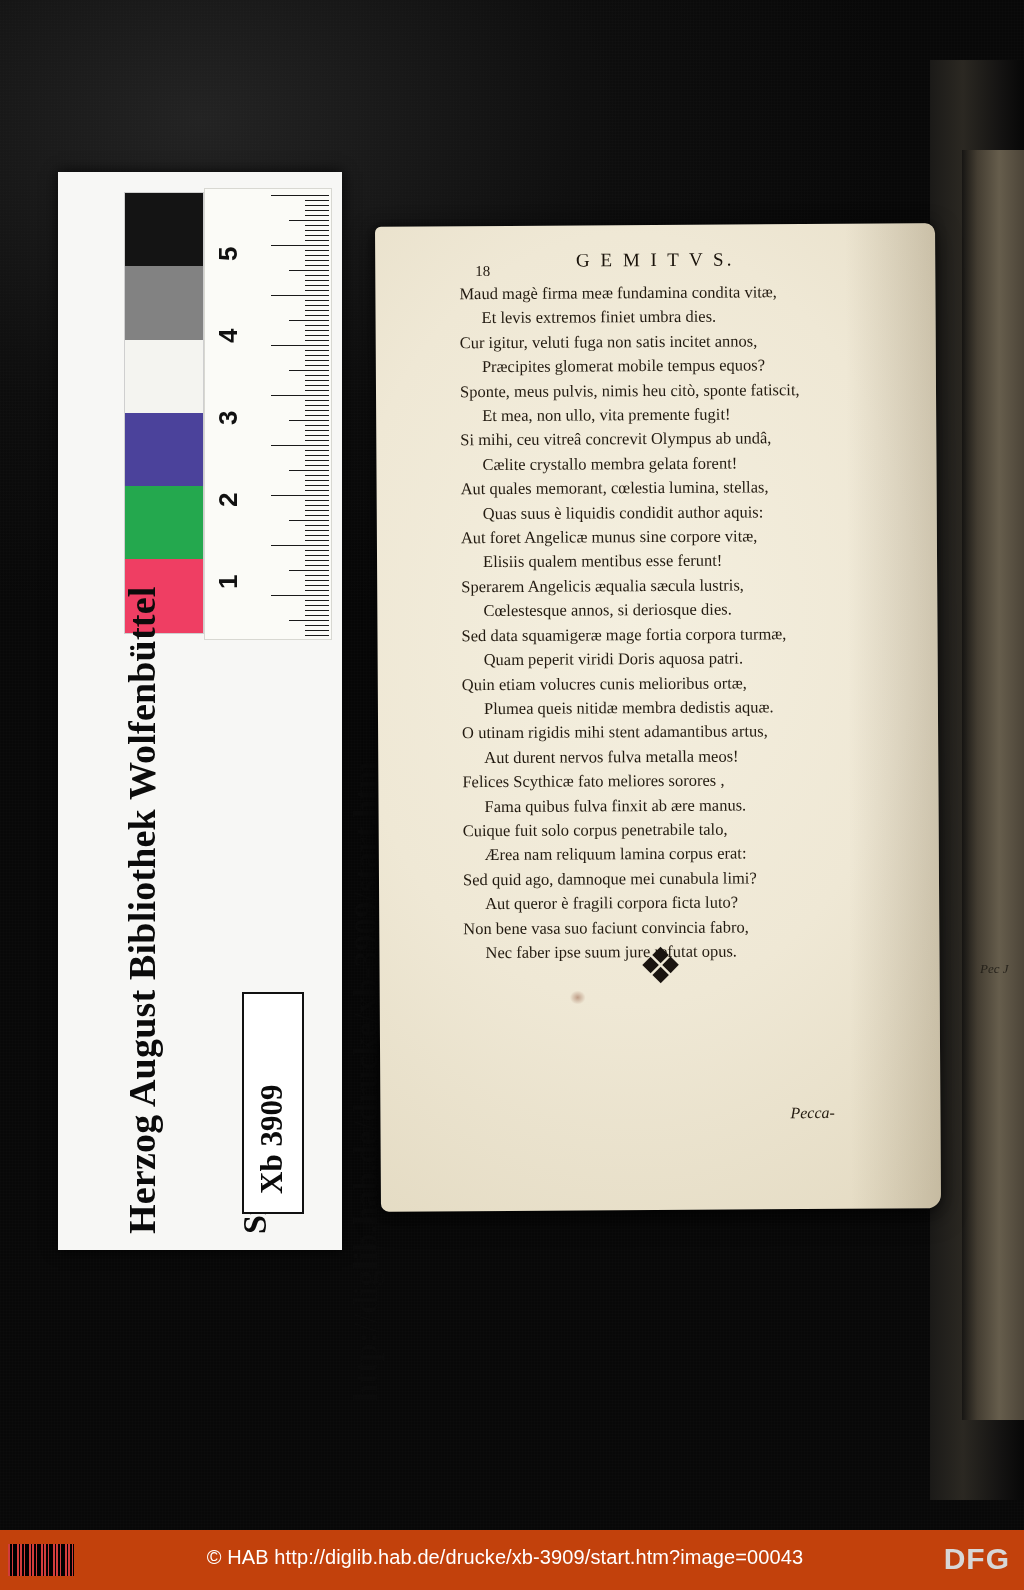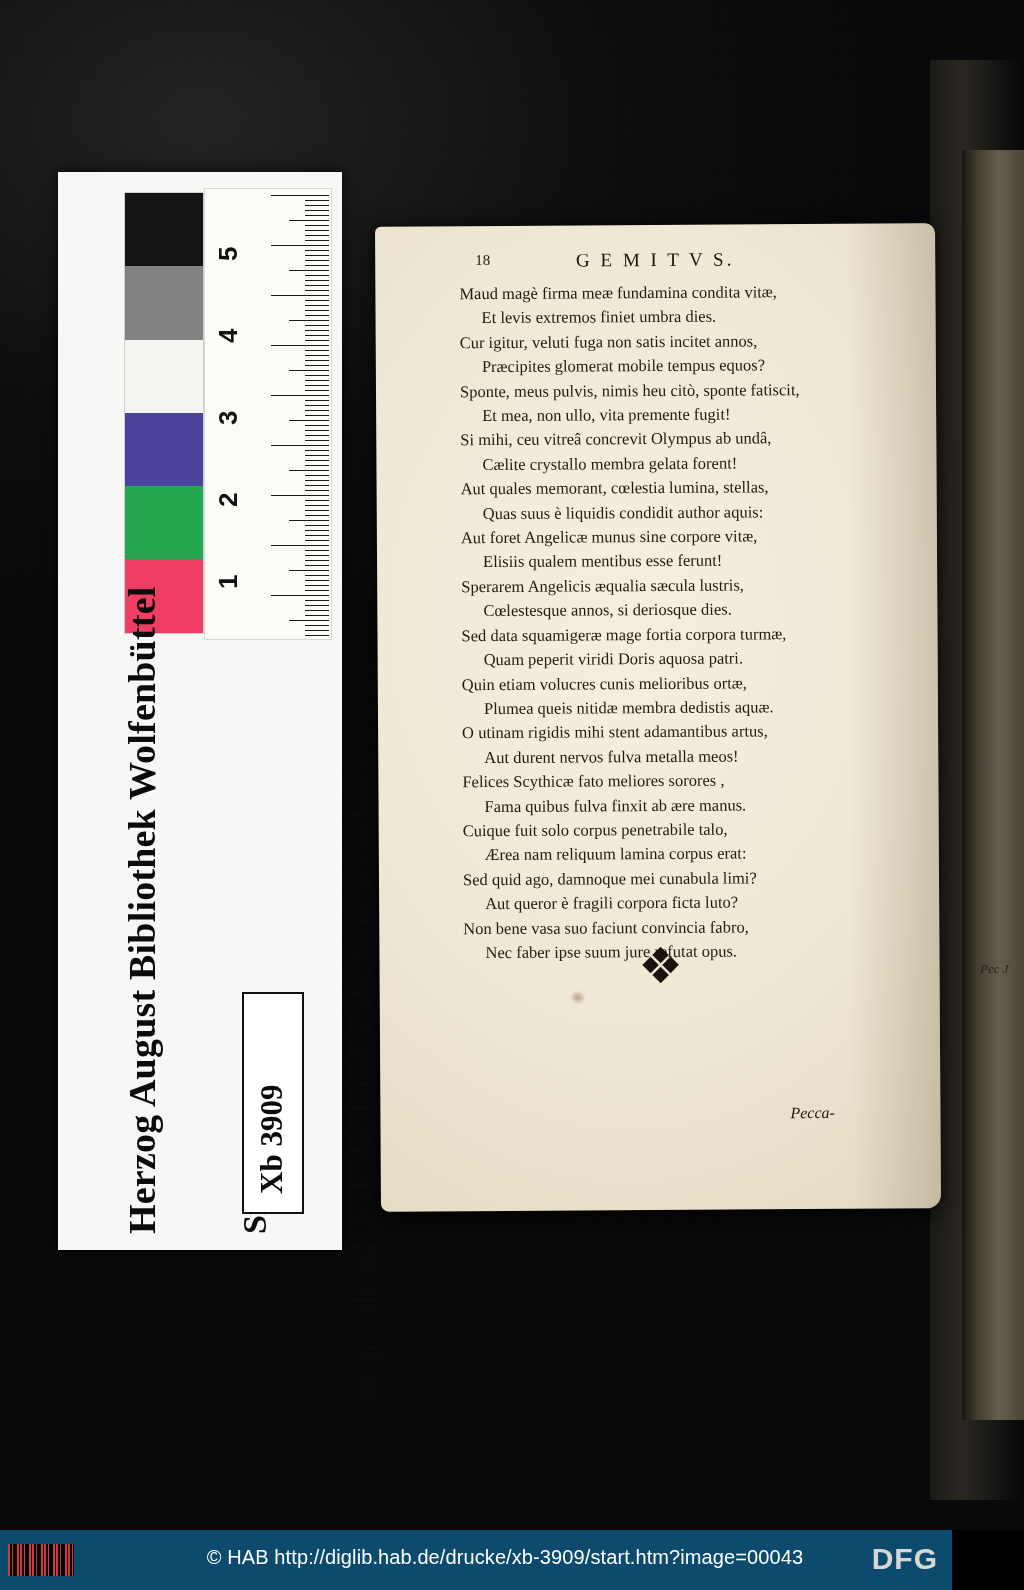--- a/index.html
+++ b/index.html
@@ -162,21 +162,21 @@
   }
 
   #page-head {
     position: absolute;
     left: 0; top: 26px;
     width: 100%;
     height: 22px;
   }
   #folio-num {
     position: absolute;
-    left: 100px; top: 0;
+    left: 100px; top: 11px;
     font-size: 15px;
     color: #20180f;
     font-family: "Liberation Serif", serif;
   }
   #running-title {
     position: absolute;
     left: 0; top: -2px;
     width: 100%;
     text-align: center;
     font-size: 19px;
@@ -212,22 +212,22 @@
     left: 410px; top: 880px;
     font-size: 16px;
     font-style: italic;
     color: #241b10;
   }
 
   
   #footer {
     position: absolute;
     left: 0; top: 1530px;
-    width: 952px; height: 60px;
-    background: #0c4a6e;
+    width: 1024px; height: 60px;
+    background: #c2410c;
   }
   #footer-text {
     position: absolute;
     left: 110px; top: 16px;
     width: 790px;
     text-align: center;
     color: #ffffff;
     font-family: "Liberation Sans", sans-serif;
     font-size: 20px;
     letter-spacing: .1px;

